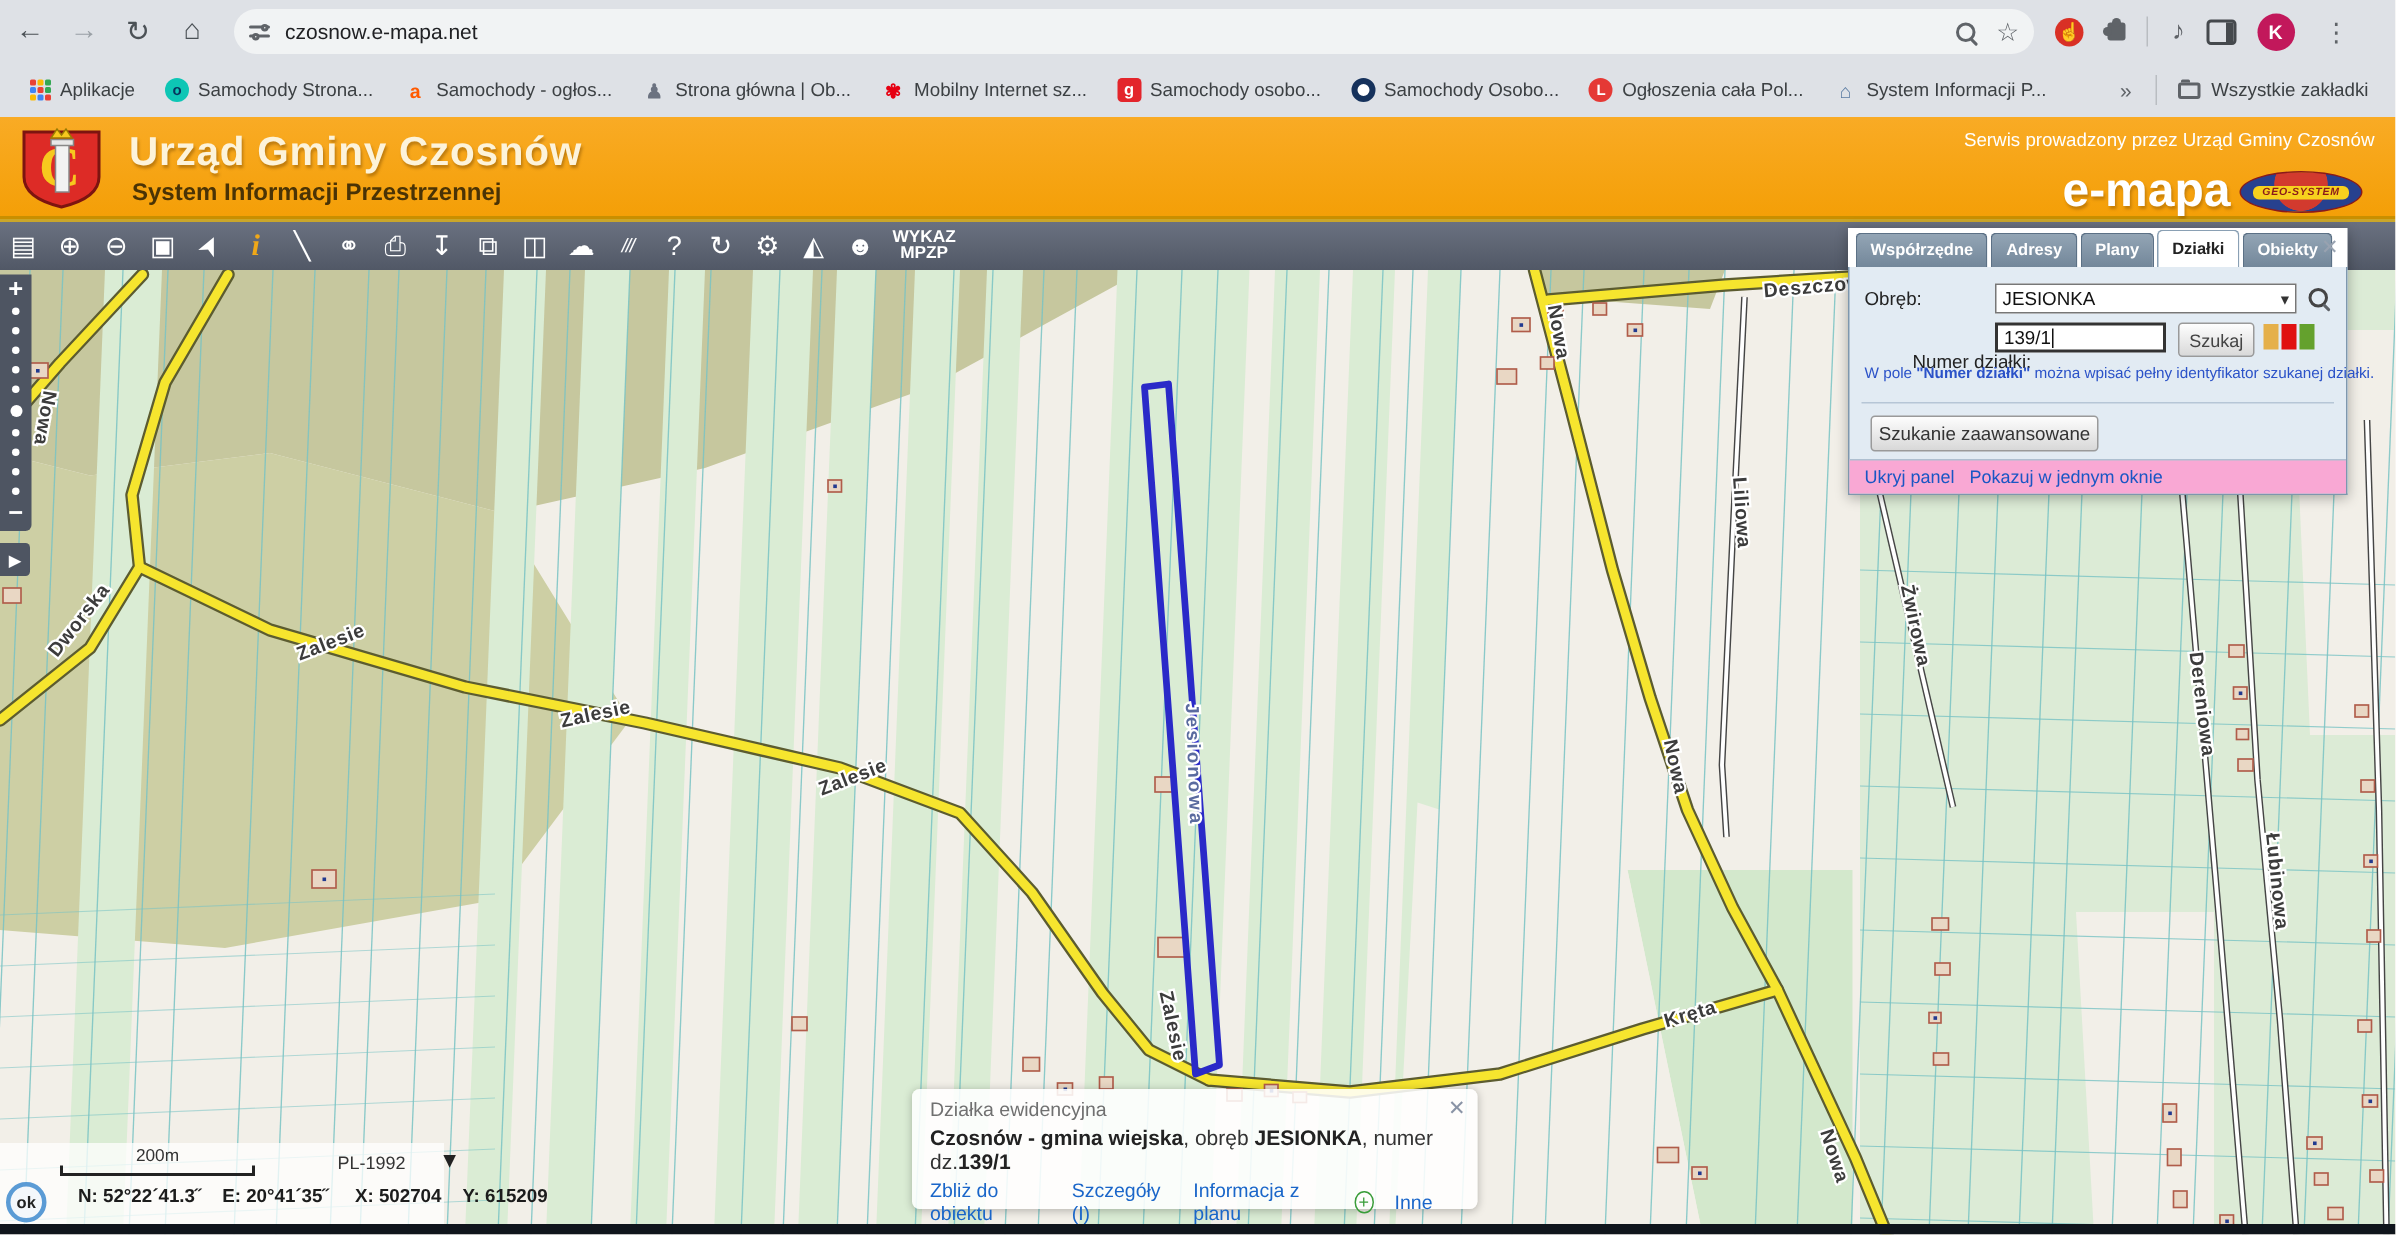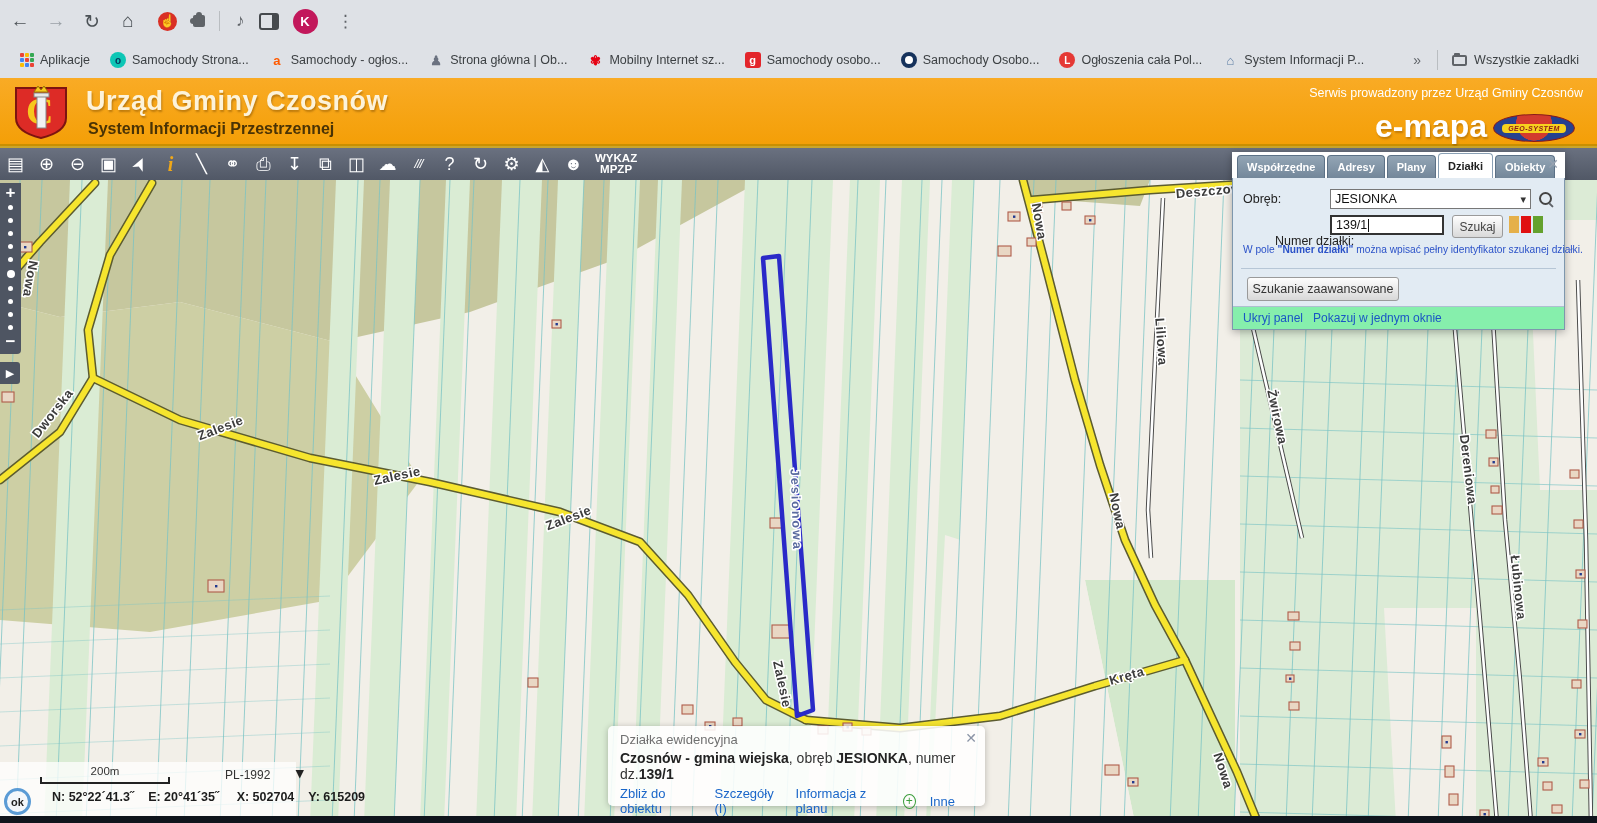--- a/index.html
+++ b/index.html
@@ -138,34 +138,45 @@
   #szukaj-btn{position:absolute;left:219px;top:37px;width:49px;height:21px;background:linear-gradient(#fefefe,#d9d9d9);
               border:1px solid #9a9a9a;border-radius:3px;font-size:12px;color:#444;display:flex;align-items:center;
               justify-content:center;cursor:pointer;}
   #swatches{position:absolute;left:276px;top:38px;display:flex;}
   #swatches i{width:10px;height:17px;margin-right:2px;}
   #panel-note{position:absolute;left:10px;top:66px;width:318px;font-size:10.2px;color:#2b52c8;white-space:nowrap;}
   #panel-div{position:absolute;left:8px;right:8px;top:90px;height:1px;background:#b6c6d6;}
   #adv-btn{position:absolute;left:14px;top:99px;width:150px;height:22px;background:linear-gradient(#fdfdfd,#d8d8d8);
            border:1px solid #9a9a9a;border-radius:3px;font-size:12.5px;color:#333;display:flex;align-items:center;
            justify-content:center;cursor:pointer;}
-  #panel-foot{position:absolute;left:0;right:0;bottom:0;height:22px;border-top:1px solid #aebfd0;background:#86efac;
+  #panel-foot{position:absolute;left:0;right:0;bottom:0;height:22px;border-top:1px solid #aebfd0;background:#f9a8d4;
               display:flex;align-items:center;font-size:12px;color:#1a56c4;}
   #panel-foot a{margin-left:10px;cursor:pointer;color:#1a56c4;text-decoration:none;}
 </style>
 </head>
 <body>
 
 <div id="app">
 
   <div id="chrome-bar">
     <div class="nav-ic">←</div>
     <div class="nav-ic dis">→</div>
     <div class="nav-ic">↻</div>
     <div class="nav-ic">⌂</div>
+    <div id="omnibox">
+      <span class="tune">
+          <i></i>
+          <i></i>
+          <b></b>
+          <b></b>
+        </span>
+      <span id="omni-url">czosnow.e-mapa.net</span>
+      <span class="lens"></span>
+      <span class="pill-ic">☆</span>
+    </div>
     <div class="ext-badge">☝</div>
     <div class="puzzle"></div>
     <div class="vsep"></div>
     <div class="pill-ic" style="margin-left:16px;">♪</div>
     <div class="sidebar-ic"></div>
     <div id="avatar">K</div>
     <div class="nav-ic kebab">⋮</div>
   </div>
 
   <div id="bm-bar">

